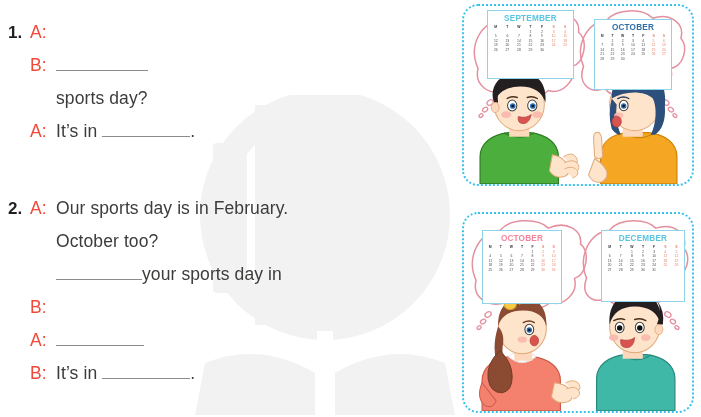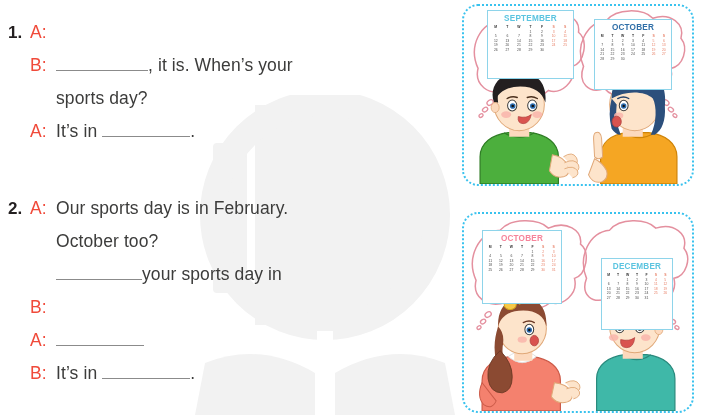--- a/index.html
+++ b/index.html
@@ -114,21 +114,21 @@
     color:#4a4a4a;
     font-family:"Liberation Sans",sans-serif;
   }
   .cal-grid span.hd{font-weight:bold;color:#333;}
   .cal-grid span.we{color:#e8836a;}
   .cal-grid span.em{color:transparent;}
 
   .c-sep{left:23px;top:4px;width:87px;height:69px;}
   .c-nov{left:130px;top:13px;width:78px;height:71px;}
   .c-oct{left:18px;top:16px;width:80px;height:74px;}
-  .c-dec{left:137px;top:16px;width:72px;height:72px;margin-top:28px;}
+  .c-dec{left:137px;top:16px;width:84px;height:72px;}
 
   .t-sep{color:#5bc4e0;}
   .t-nov{color:#2f6fa8;}
   .t-oct{color:#f6849a;}
   .t-dec{color:#5bc4e0;}
 </style>
 </head>
 <body>
 
 <div class="watermark">
@@ -151,21 +151,21 @@
     <div class="item item-1">
 
       <div class="line">
         <span class="num">1.</span>
         <span class="spk">A:</span>
       </div>
 
       <div class="line">
         <span class="num blank">.</span>
         <span class="spk">B:</span>
-        <span class="blankline bl-90"></span><span class="txt">, it is. When’s your</span>
+        <span class="blankline bl-90"></span>
       </div>
 
       <div class="line">
         <span class="num blank">.</span>
         <span class="spk blank">A:</span>
         <span class="txt">sports day?</span>
       </div>
 
       <div class="line">
         <span class="num blank">.</span>

